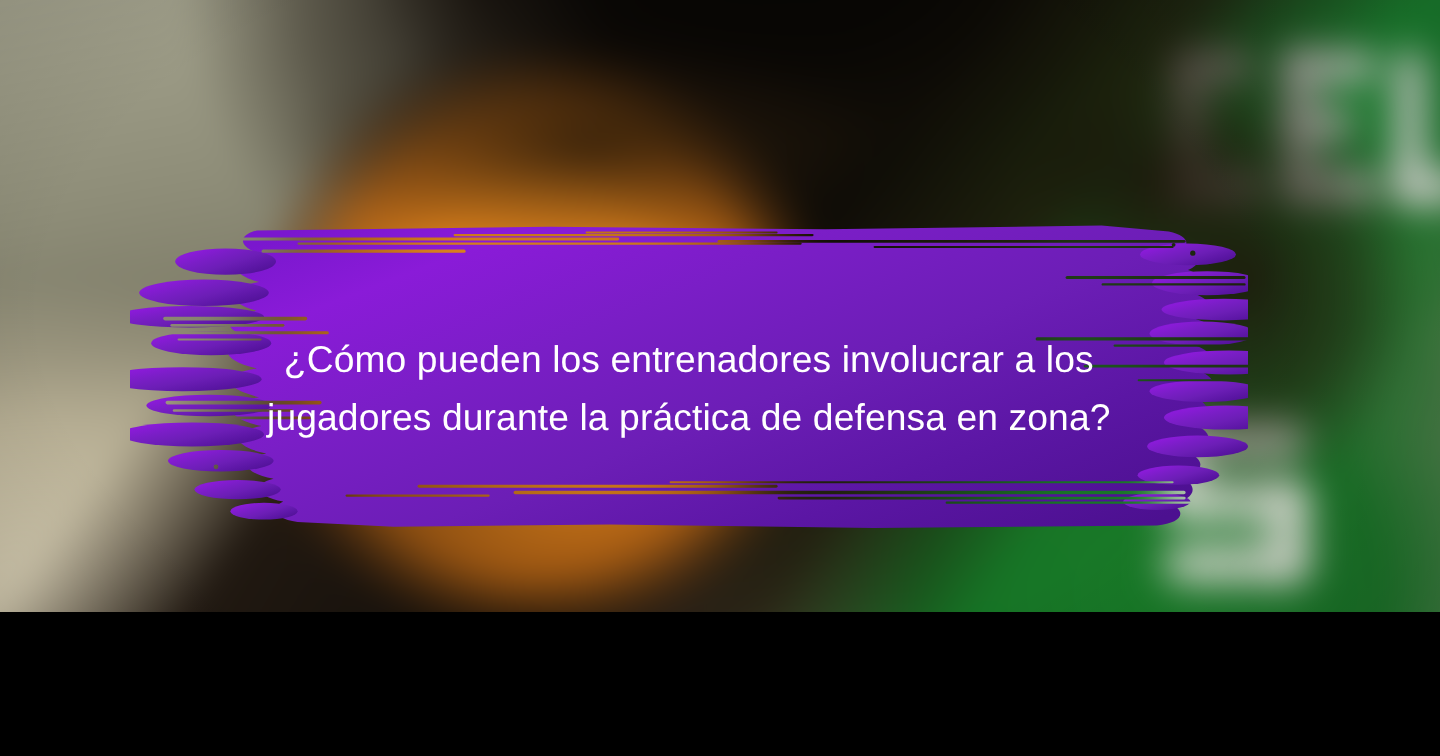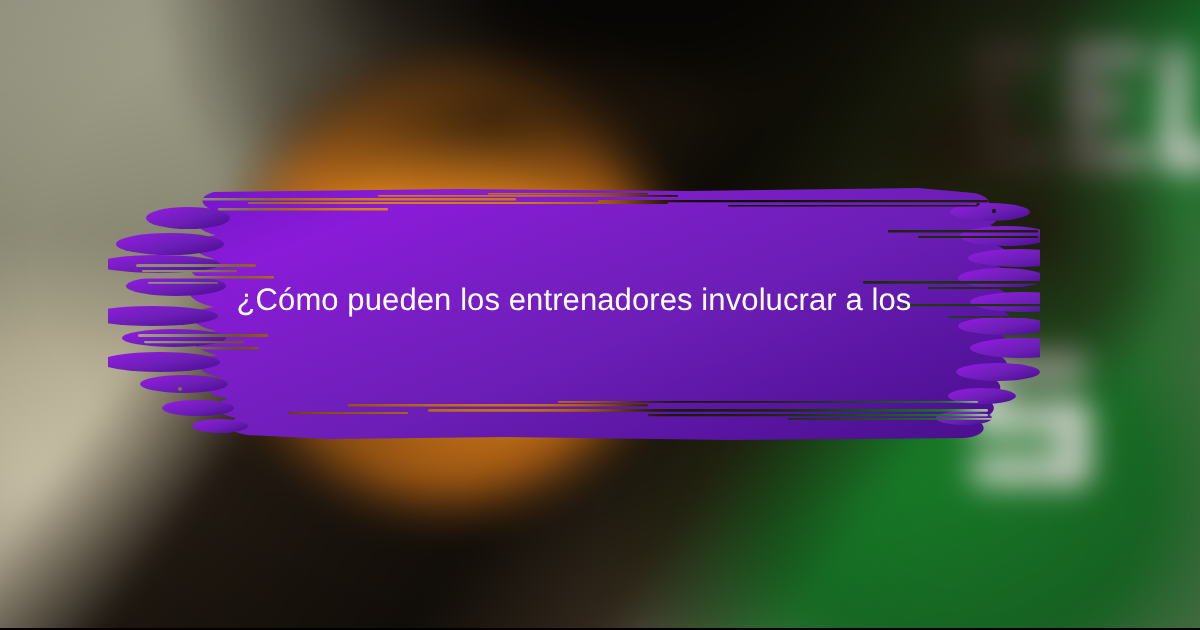--- a/index.html
+++ b/index.html
@@ -7,21 +7,21 @@
   html, body {
     width: 1200px; height: 630px;
     overflow: hidden;
     background: #000;
     font-family: "Liberation Sans", sans-serif;
   }
 
   #stage {
     position: relative;
     width: 1200px;
-    height: 628px;
+    height: 510px;
     overflow: hidden;
   }
 
   
   #photo {
     position: absolute;
     inset: -70px;               
     overflow: hidden;
   }
   .layer { position: absolute; inset: 0; }
@@ -281,15 +281,16 @@
           <ellipse cx="870" cy="186" rx="42" ry="9"></ellipse>
           <ellipse cx="854" cy="210" rx="34" ry="8"></ellipse>
           <ellipse cx="836" cy="232" rx="28" ry="7"></ellipse>
         </g>
       </g>
     </svg>
   </div>
 
   <div id="headline">
     <span class="ln">¿Cómo pueden los entrenadores involucrar a los</span>
+    <span class="ln">jugadores durante la práctica de defensa en zona?</span>
   </div>
 
 </div>
 
 </body></html>

